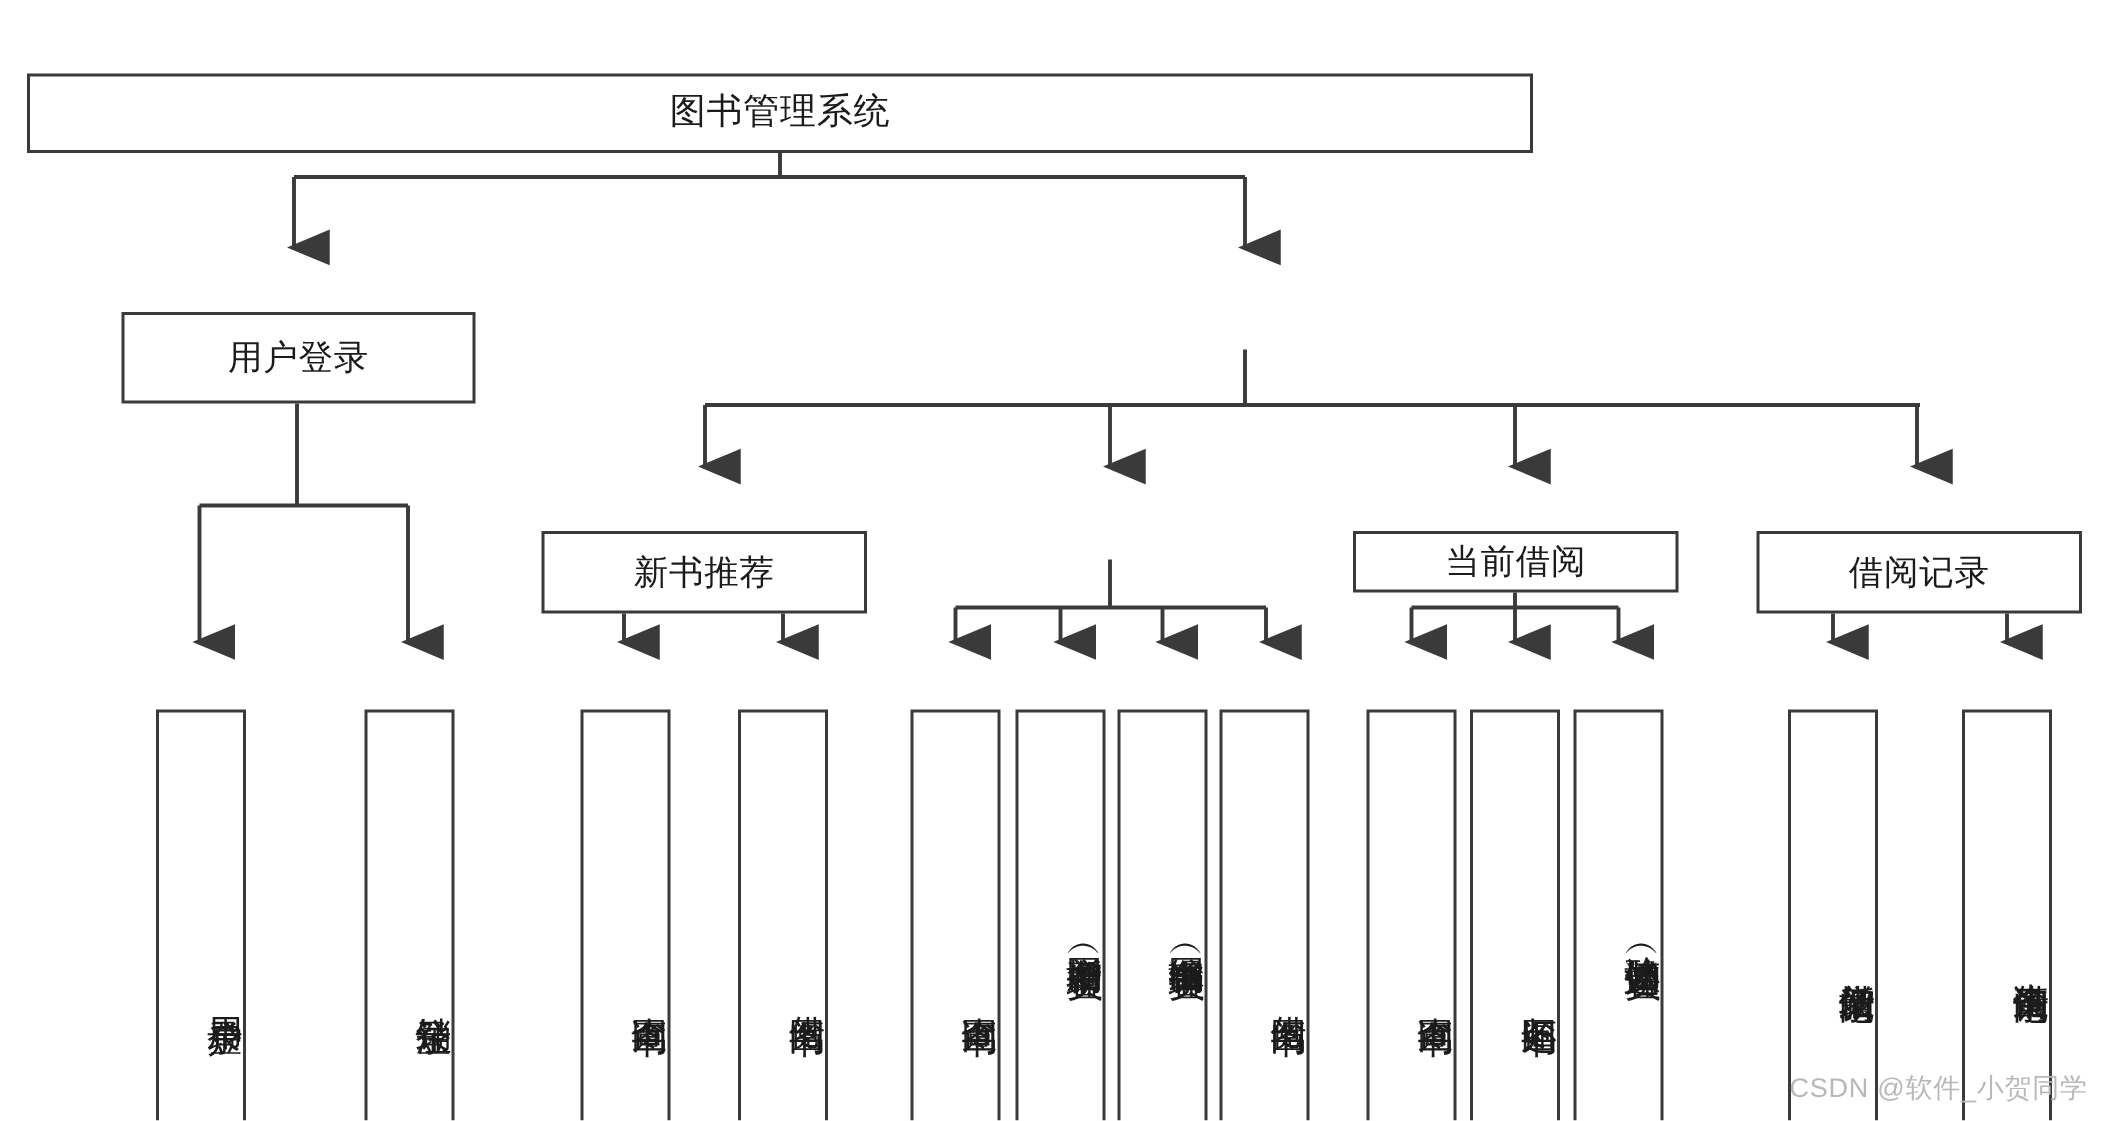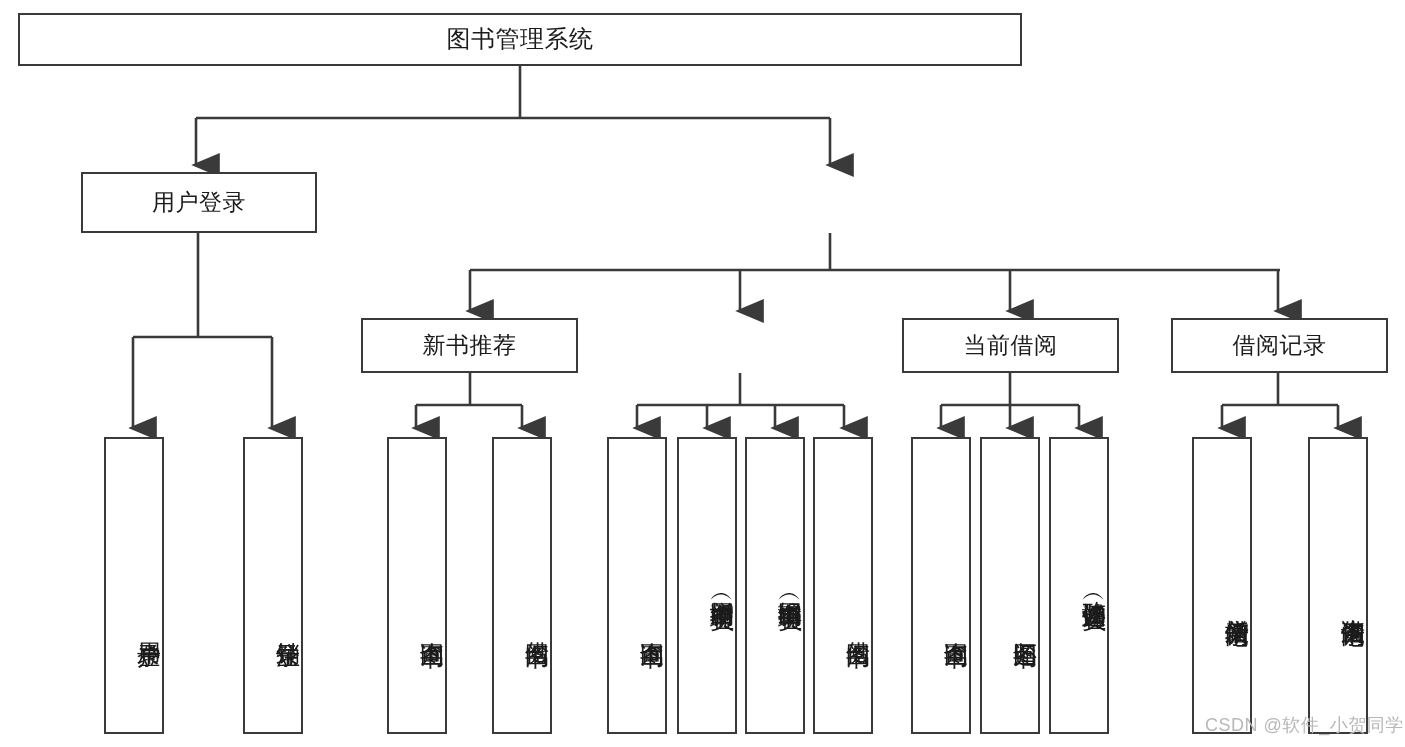--- a/index.html
+++ b/index.html
@@ -27,20 +27,21 @@
   }
   .node {
     position: absolute;
     box-sizing: border-box;
     background: #ffffff;
     border: 2px solid #3a3a3a;
     display: flex;
     align-items: center;
     justify-content: center;
     color: #1b1b1b;
+    margin-top: 36px;
   }
   .node.horiz {
     font-size: 23px;
     line-height: 1.2;
     letter-spacing: 0.5px;
     white-space: nowrap;
   }
   .node.root {
     font-size: 24px;
   }
@@ -62,21 +63,20 @@
     display: block;
   }
   .watermark {
     position: absolute;
     color: #b8b8b8;
     font-size: 18px;
     white-space: nowrap;
     letter-spacing: 0.5px;
     left: 1193px;
     top: 713px;
-    padding-left: 12px;
   }
 </style>
 </head>
 <body>
 
 <div id="canvas">
 
   <svg id="edges" viewBox="0 0 1405 747" xmlns="http://www.w3.org/2000/svg">
     <defs>
       <marker id="arrow" viewBox="0 0 12 12" refX="6" refY="10" markerWidth="11" markerHeight="11" orient="auto-start-reverse">
@@ -137,21 +137,21 @@
   <div class="node horiz" style="left:81px; top:172px; width:236px; height:61px;">
     <span class="label">用户登录</span>
   </div>
 
 
   <div class="node horiz" style="left:361px; top:318px; width:217px; height:55px;">
     <span class="label">新书推荐</span>
   </div>
 
 
-  <div class="node horiz" style="left:902px; top:318px; width:217px; height:55px;">
+  <div class="node horiz" style="left:902px; top:318px; width:217px; height:41px;">
     <span class="label">当前借阅</span>
   </div>
 
   <div class="node horiz" style="left:1171px; top:318px; width:217px; height:55px;">
     <span class="label">借阅记录</span>
   </div>
 
   <div class="node vert" style="left:104px; top:437px; width:60px; height:297px; padding-top:84px;">
     <span class="label">用户登录</span>
   </div>

